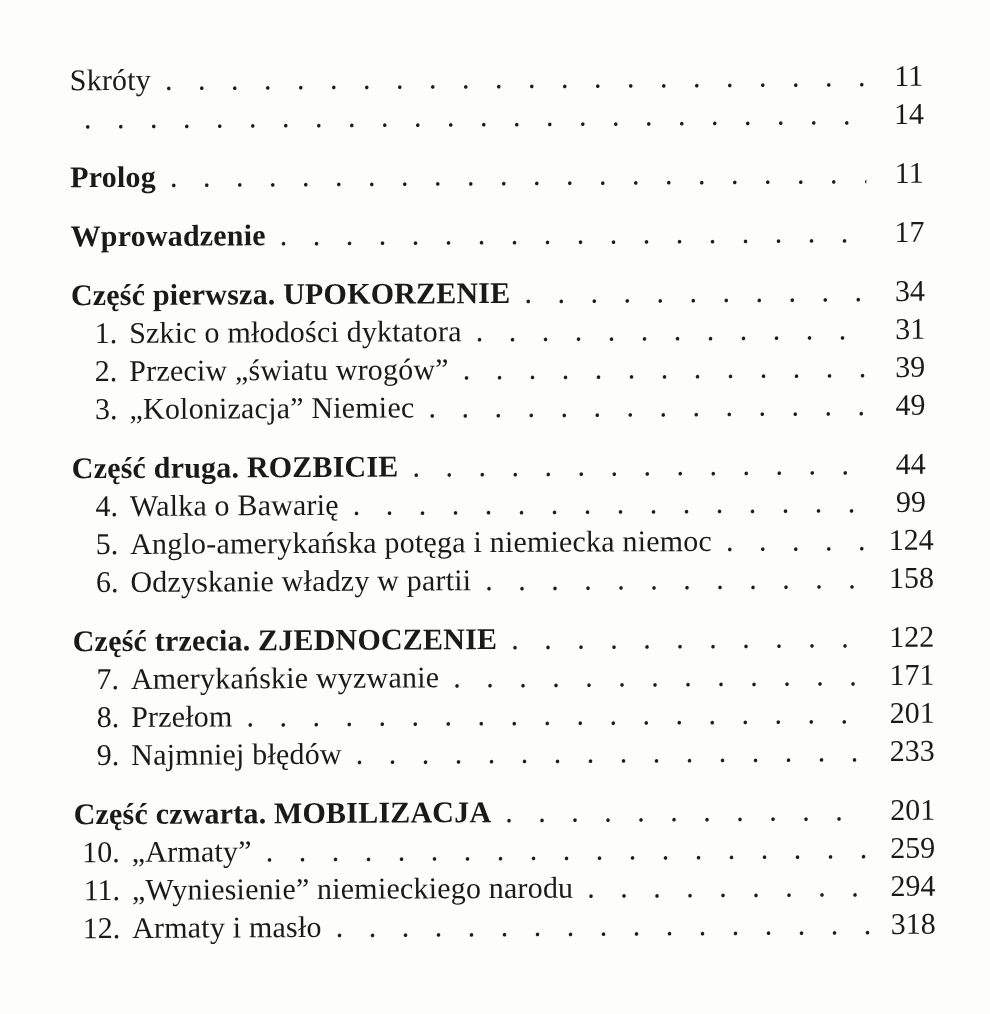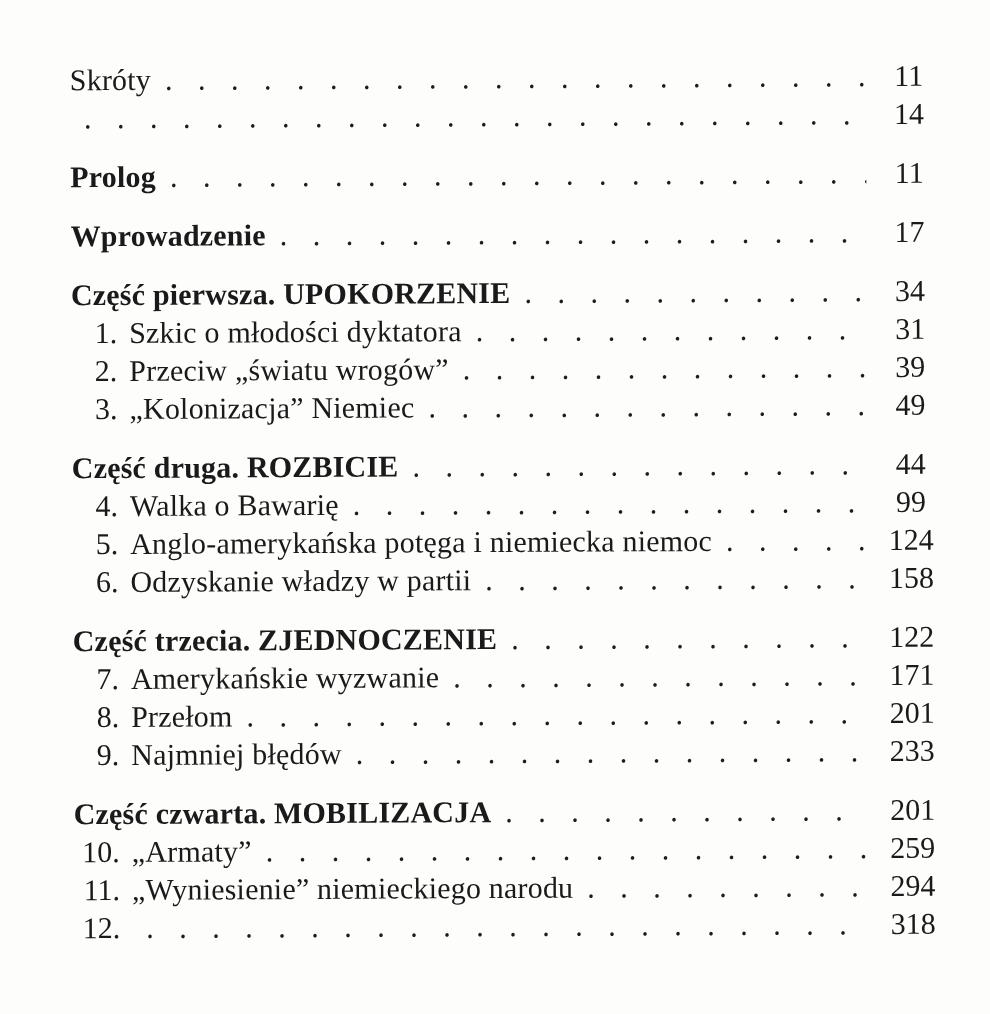--- a/index.html
+++ b/index.html
@@ -185,18 +185,19 @@
           <span class="page-num">259</span>
         </div>
         <div class="toc-row">
           <span class="entry-num">11.</span>
           <span class="entry-label">„Wyniesienie” niemieckiego narodu</span>
           <span class="dot-leader">............................................................</span>
           <span class="page-num">294</span>
         </div>
         <div class="toc-row">
           <span class="entry-num">12.</span>
+          <span class="entry-label">Armaty i masło</span>
           <span class="dot-leader">............................................................</span>
           <span class="page-num">318</span>
         </div>
       </div>
     </div>
 </div>
 
 </body></html>

